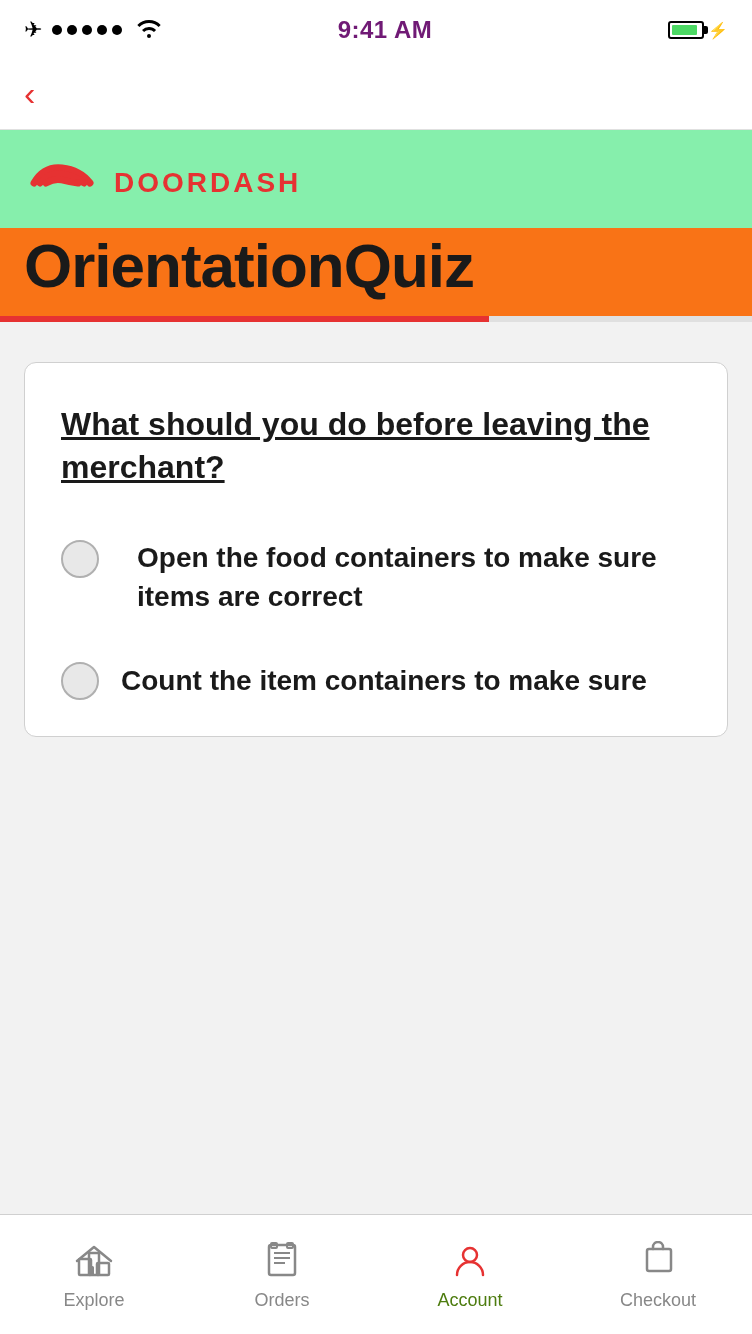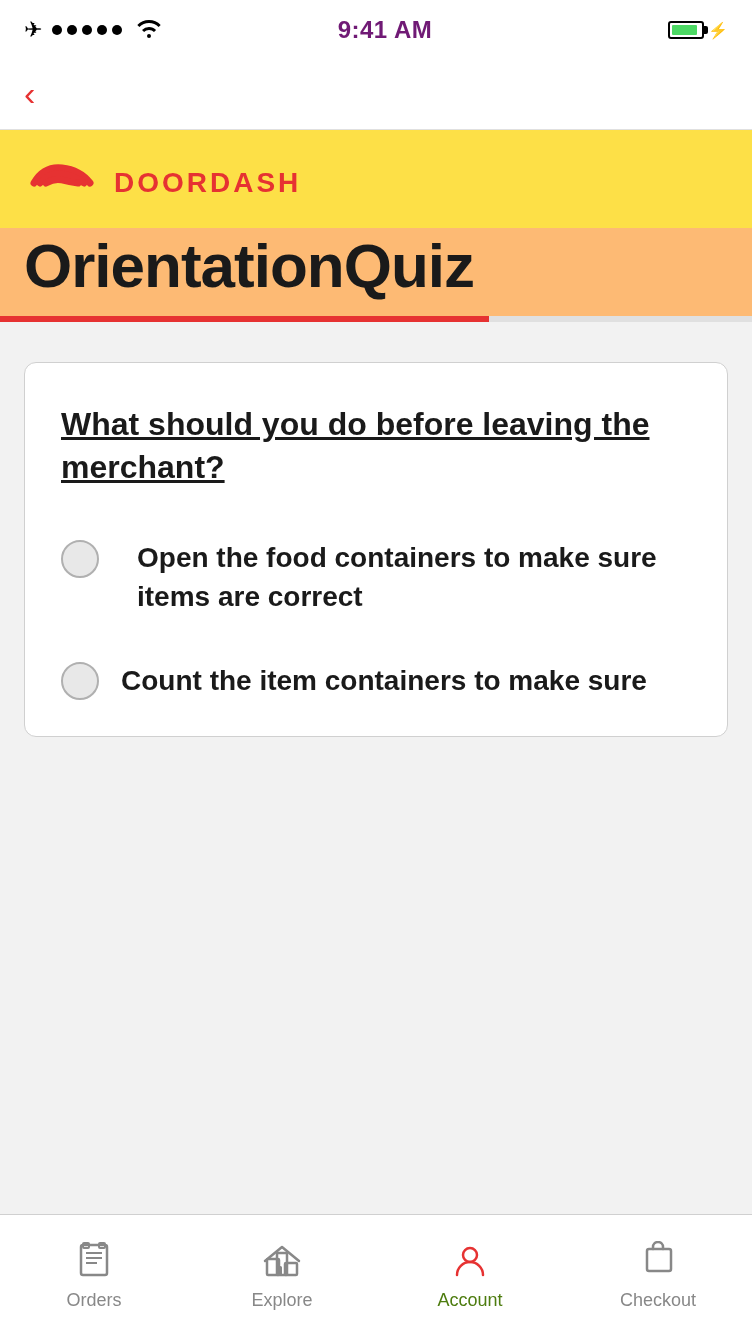--- a/index.html
+++ b/index.html
@@ -127,21 +127,21 @@
       color: #e63232;
       font-size: 34px;
       font-weight: 300;
       cursor: pointer;
       line-height: 1;
       margin-top: -4px;
     }
 
     
     .brand-section {
-      background: #fde047;
+      background: #86efac;
       padding: 28px 24px 20px 24px;
       display: flex;
       align-items: center;
       gap: 16px;
     }
 
     .doordash-logo {
       display: flex;
       align-items: center;
       gap: 14px;
@@ -154,21 +154,21 @@
 
     .brand-name {
       font-size: 28px;
       font-weight: 700;
       color: #e63232;
       letter-spacing: 3px;
     }
 
     
     .page-title-section {
-      background: #fdba74;
+      background: #f97316;
       padding: 4px 24px 16px 24px;
     }
 
     .page-title {
       font-size: 62px;
       font-weight: 800;
       color: #1a1a1a;
       line-height: 1.1;
       letter-spacing: -1px;
     }
@@ -369,52 +369,52 @@
     </div>
 
     <div class="answer-option-partial">
       <div class="radio-button"></div>
       <span class="answer-text-partial">Count the item containers to make sure</span>
     </div>
   </div>
 </div>
 
 <div class="tab-bar">
+
+  <div class="tab-item">
+    <div class="tab-icon">
+      <svg viewBox="0 0 38 38" fill="none">
+        <rect x="4" y="18" width="12" height="16" rx="1" stroke="#888" stroke-width="2.5"></rect>
+        <rect x="14" y="12" width="10" height="22" rx="1" stroke="#888" stroke-width="2.5"></rect>
+        <path d="M4 22 h30" stroke="transparent"></path>
+        <path d="M2 20 L19 6 L36 20" stroke="#888" stroke-width="2.5" stroke-linecap="round" stroke-linejoin="round" fill="none"></path>
+        <rect x="22" y="22" width="12" height="12" rx="1" stroke="#888" stroke-width="2.5"></rect>
+        <rect x="14" y="26" width="4" height="8" rx="0.5" stroke="#888" stroke-width="2"></rect>
+      </svg>
+    </div>
+    <span class="tab-label">Explore</span>
+  </div>
 
   <div class="tab-item">
     <div class="tab-icon">
       <svg viewBox="0 0 38 38" fill="none">
         <rect x="6" y="4" width="26" height="30" rx="2" stroke="#888" stroke-width="2.5"></rect>
         <line x1="11" y1="12" x2="27" y2="12" stroke="#888" stroke-width="2"></line>
         <line x1="11" y1="17" x2="27" y2="17" stroke="#888" stroke-width="2"></line>
         <line x1="11" y1="22" x2="22" y2="22" stroke="#888" stroke-width="2"></line>
         <rect x="8" y="2" width="6" height="5" rx="1" stroke="#888" stroke-width="2"></rect>
         <rect x="24" y="2" width="6" height="5" rx="1" stroke="#888" stroke-width="2"></rect>
       </svg>
     </div>
     <span class="tab-label">Orders</span>
   </div>
 
   <div class="tab-item">
     <div class="tab-icon">
       <svg viewBox="0 0 38 38" fill="none">
-        <rect x="4" y="18" width="12" height="16" rx="1" stroke="#888" stroke-width="2.5"></rect>
-        <rect x="14" y="12" width="10" height="22" rx="1" stroke="#888" stroke-width="2.5"></rect>
-        <path d="M4 22 h30" stroke="transparent"></path>
-        <path d="M2 20 L19 6 L36 20" stroke="#888" stroke-width="2.5" stroke-linecap="round" stroke-linejoin="round" fill="none"></path>
-        <rect x="22" y="22" width="12" height="12" rx="1" stroke="#888" stroke-width="2.5"></rect>
-        <rect x="14" y="26" width="4" height="8" rx="0.5" stroke="#888" stroke-width="2"></rect>
-      </svg>
-    </div>
-    <span class="tab-label">Explore</span>
-  </div>
-
-  <div class="tab-item">
-    <div class="tab-icon">
-      <svg viewBox="0 0 38 38" fill="none">
         <circle cx="19" cy="14" r="7" stroke="#e63232" stroke-width="2.5"></circle>
         <path d="M6 34c0-7.2 5.8-13 13-13s13 5.8 13 13" stroke="#e63232" stroke-width="2.5" stroke-linecap="round"></path>
       </svg>
     </div>
     <span class="tab-label-active">Account</span>
   </div>
 
   <div class="tab-item">
     <div class="tab-icon">
       <svg viewBox="0 0 38 38" fill="none">

